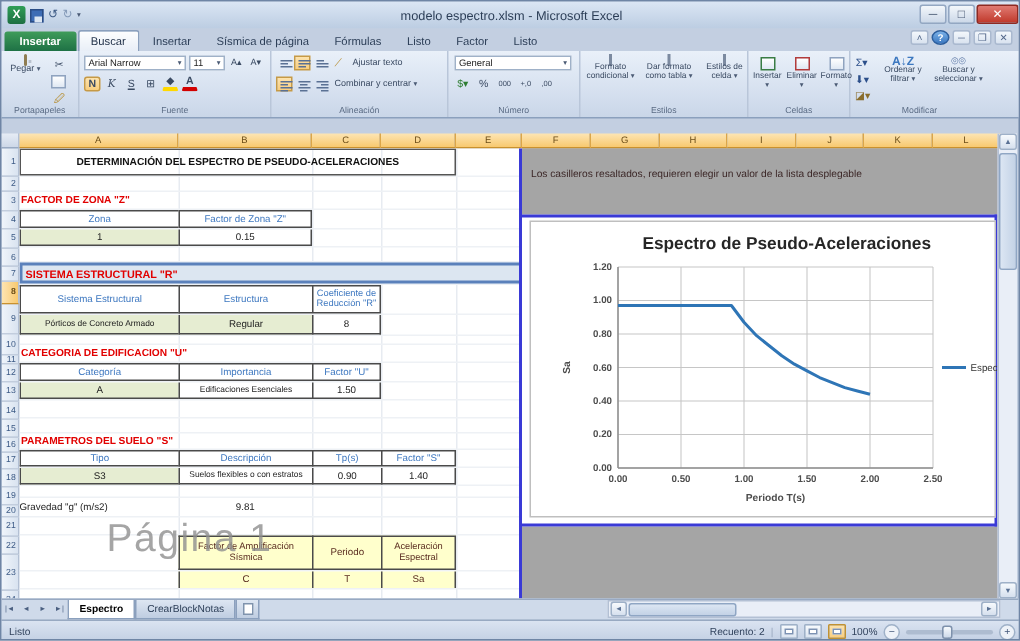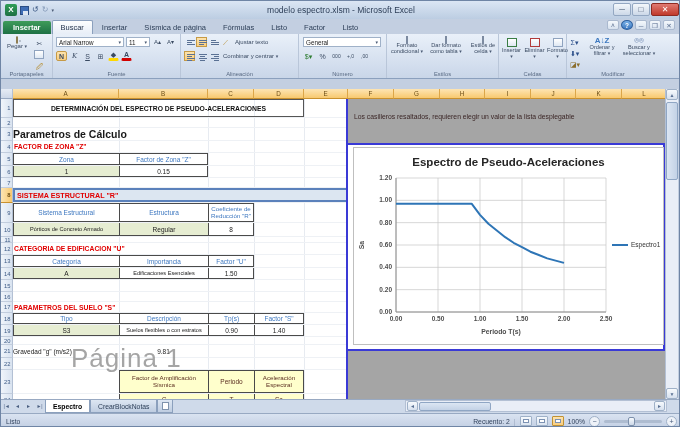--- a/index.html
+++ b/index.html
@@ -93,21 +93,21 @@
             justify-content:flex-start;padding-left:2px;}
   .bt{border-top:1px solid #4a4a4a;} .bb{border-bottom:1px solid #4a4a4a;}
   .bl{border-left:1px solid #4a4a4a;} .br{border-right:1px solid #4a4a4a;}
   .watermark{position:absolute;left:58px;top:244px;font-size:26px;color:#8f8f8f;opacity:.8;letter-spacing:1px;}
 
   .sheetR{position:absolute;left:347px;top:98px;width:319px;height:300px;background:#a5a5a5;overflow:hidden;}
   .pagebreakV{position:absolute;left:345px;top:98px;width:2px;height:300px;background:#3a3ad6;}
   .note{position:absolute;left:6px;top:14px;font-size:6.8px;color:#3b2626;}
   .band{position:absolute;left:0;top:44px;width:317px;height:208px;background:#fff;
         border-top:2px solid #3a3ad6;border-bottom:2px solid #3a3ad6;border-right:2px solid #3a3ad6;}
-  .chartbox{position:absolute;left:5px;top:48px;width:311px;height:198px;background:#fff;border:1px solid #bfbfbf;}
+  .chartbox{position:absolute;left:5px;top:48px;width:311px;height:198px;background:#fff;border:1px solid #bfbfbf;padding-left:16px;}
 
   
   .vscroll{position:absolute;right:1px;top:88px;width:13px;height:310px;background:#e9eef7;border-left:1px solid #b3c0d4;}
   .varrow{position:absolute;left:0;width:12px;height:11px;background:linear-gradient(#f7fafd,#d6e0ee);
      border:1px solid #9fb1c8;border-radius:2px;font-size:5px;color:#5a7194;text-align:center;line-height:10px;}
   .vthumb{position:absolute;left:0;width:12px;background:linear-gradient(90deg,#dce6f3,#c3d2e6);
      border:1px solid #8fa6c4;border-radius:2px;}
   .tabstrip{position:absolute;left:0;top:398px;width:680px;height:14px;background:#cfdaea;
      border-top:1px solid #98a9c2;display:flex;align-items:stretch;font-size:6.8px;}
   .tnav{width:11px;text-align:center;font-size:5px;color:#4a5f80;line-height:13px;}
@@ -375,23 +375,20 @@
   <div class="sheetL">
     <div class="vgl" style="left:106px"></div>
     <div class="vgl" style="left:195px"></div>
     <div class="vgl" style="left:241px"></div>
     <div class="vgl" style="left:291px"></div>
     <div id="rowsHost">
         <div class="srow" style="height: 19px;">
           <div class="cell ctitle" style="left: 0px; width: 291px;">DETERMINACIÓN DEL ESPECTRO DE PSEUDO-ACELERACIONES</div>
         </div>
         <div class="srow" style="height: 10px;"></div>
-        <div class="srow" style="height: 13px;">
-          <div class="cell cbig" style="left: 0px; width: 195px; justify-content: flex-start; overflow: visible;">Parametros de Cálculo</div>
-        </div>
         <div class="srow" style="height: 12px;">
           <div class="cell cred" style="left: 0px; width: 241px; justify-content: flex-start; overflow: visible;">FACTOR DE ZONA "Z"</div>
         </div>
         <div class="srow" style="height: 13px;">
           <div class="cell chead bt bl bb" style="left: 0px; width: 106px;">Zona</div>
           <div class="cell chead bt bl bb br" style="left: 106px; width: 89px;">Factor de Zona "Z"</div>
         </div>
         <div class="srow" style="height: 12px;">
           <div class="cell cgreen bl bb" style="left: 0px; width: 106px;">1</div>
           <div class="cell cval bl bb br" style="left: 106px; width: 89px;">0.15</div>

